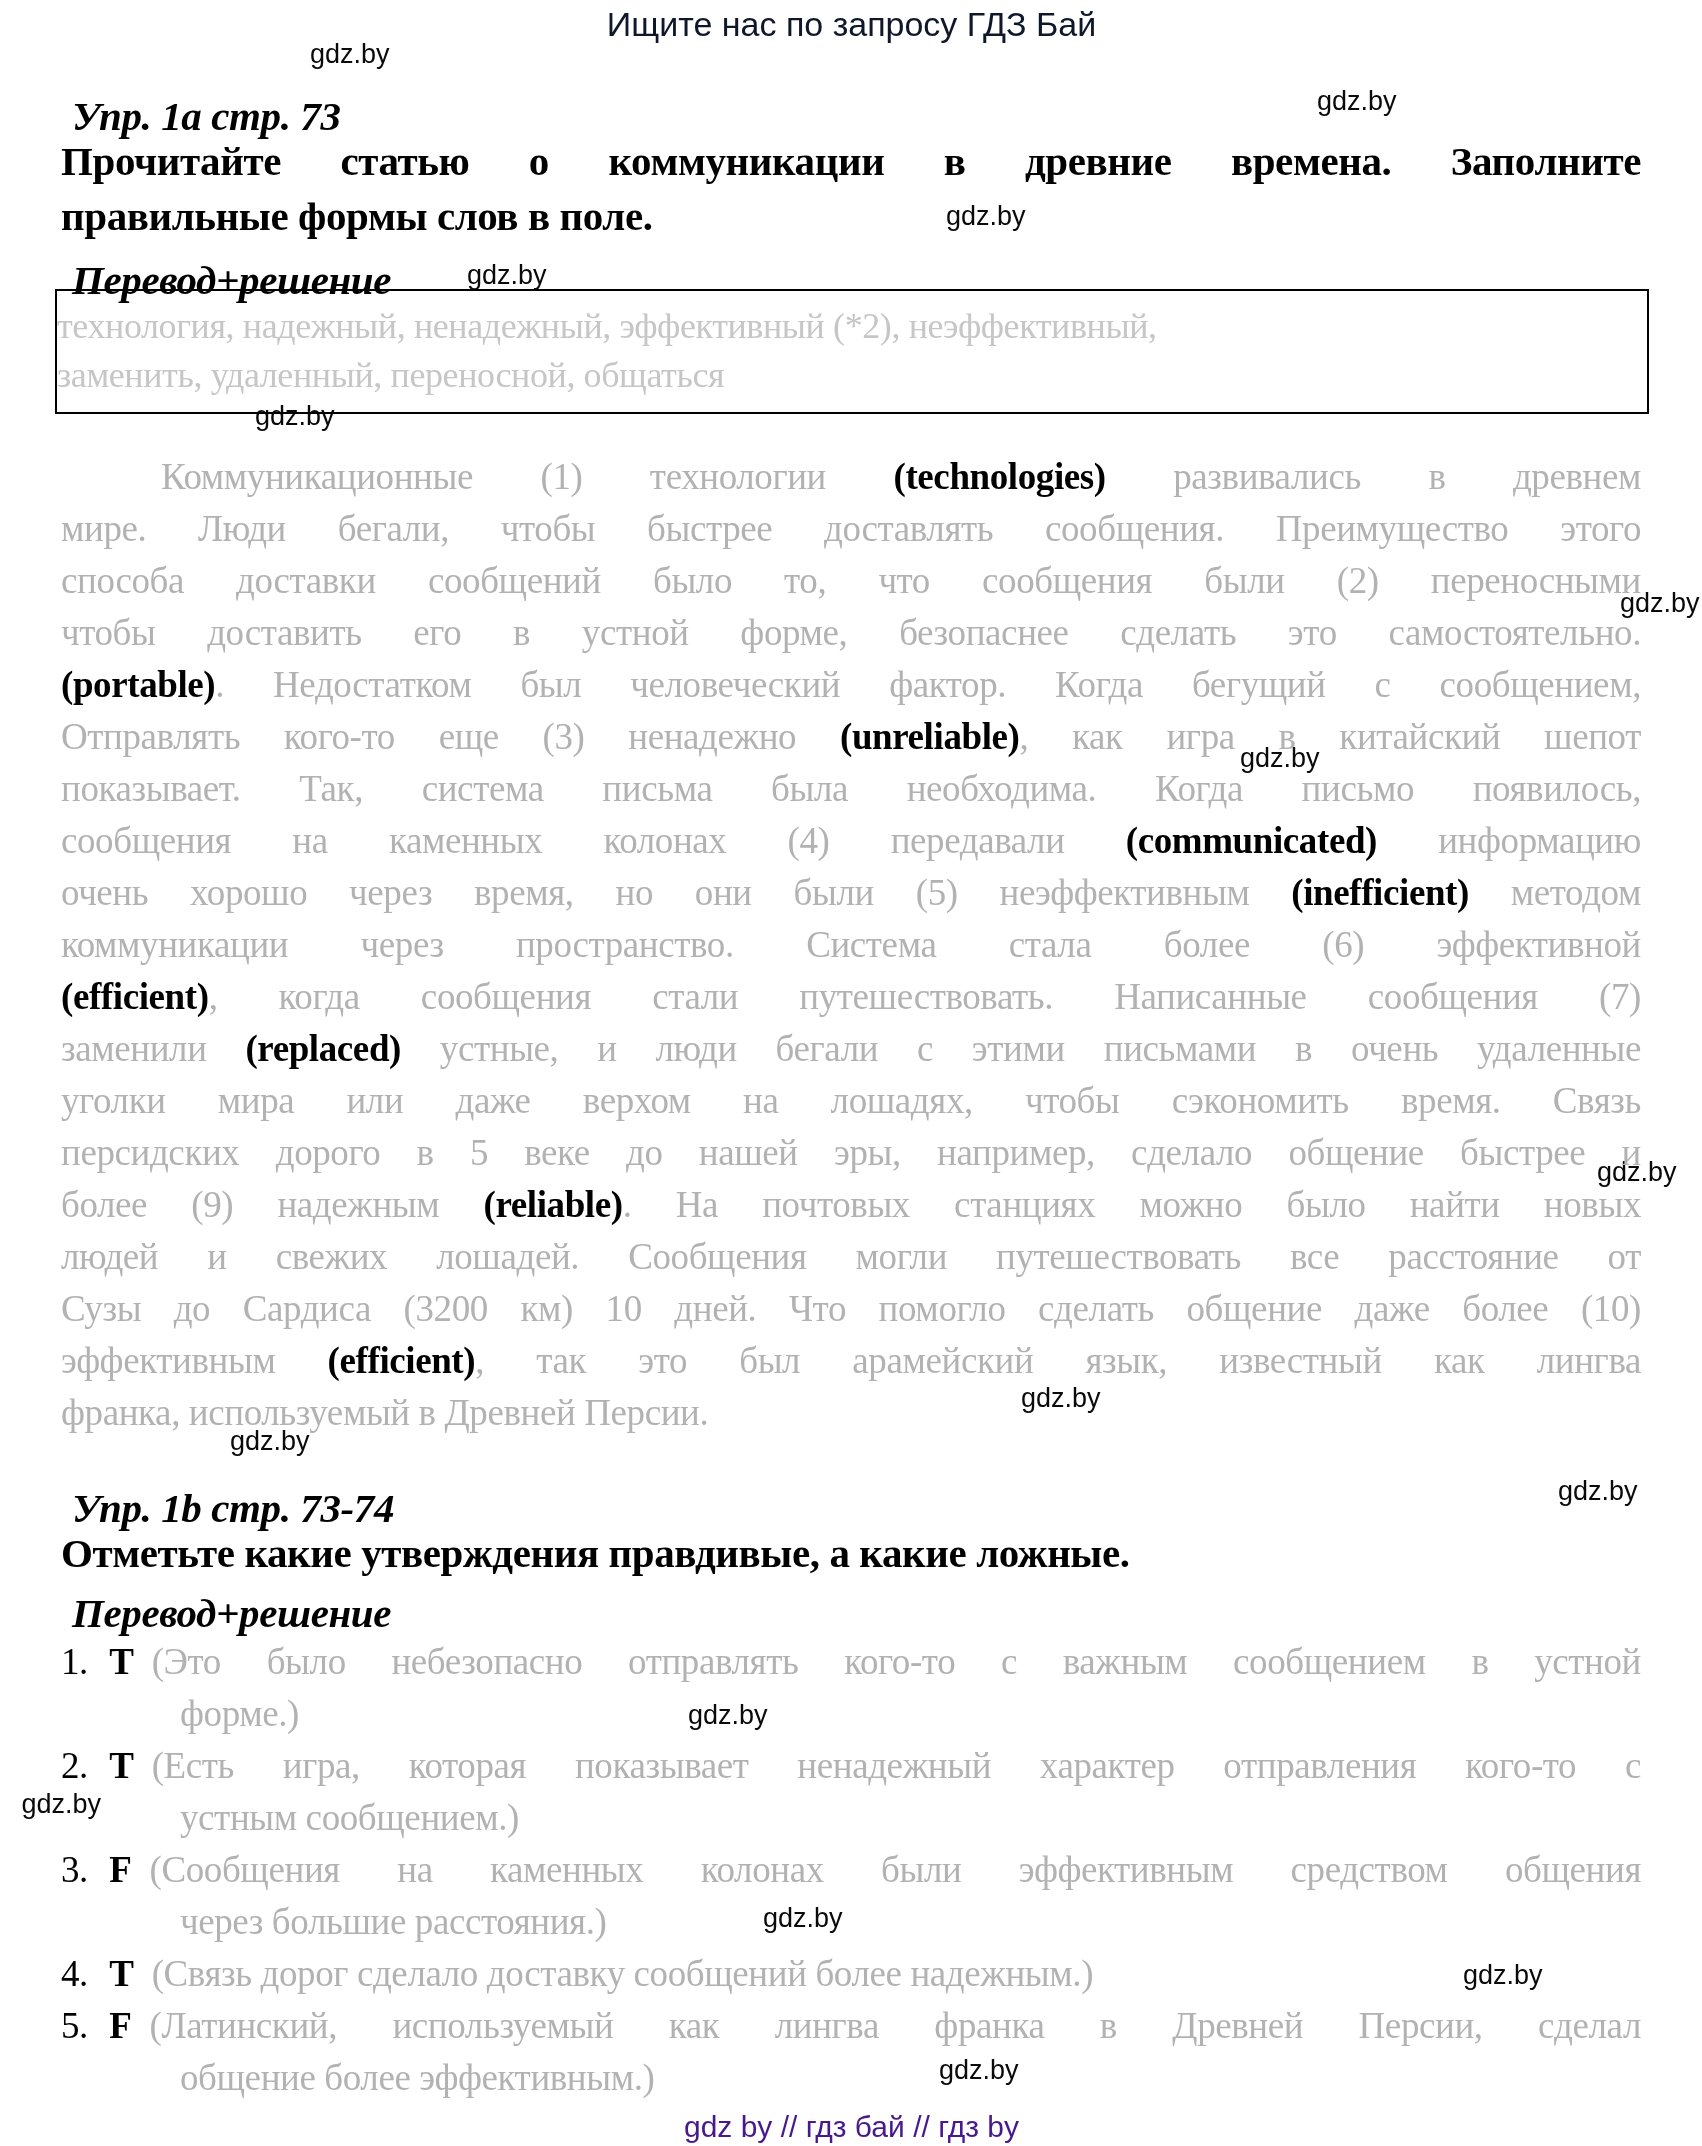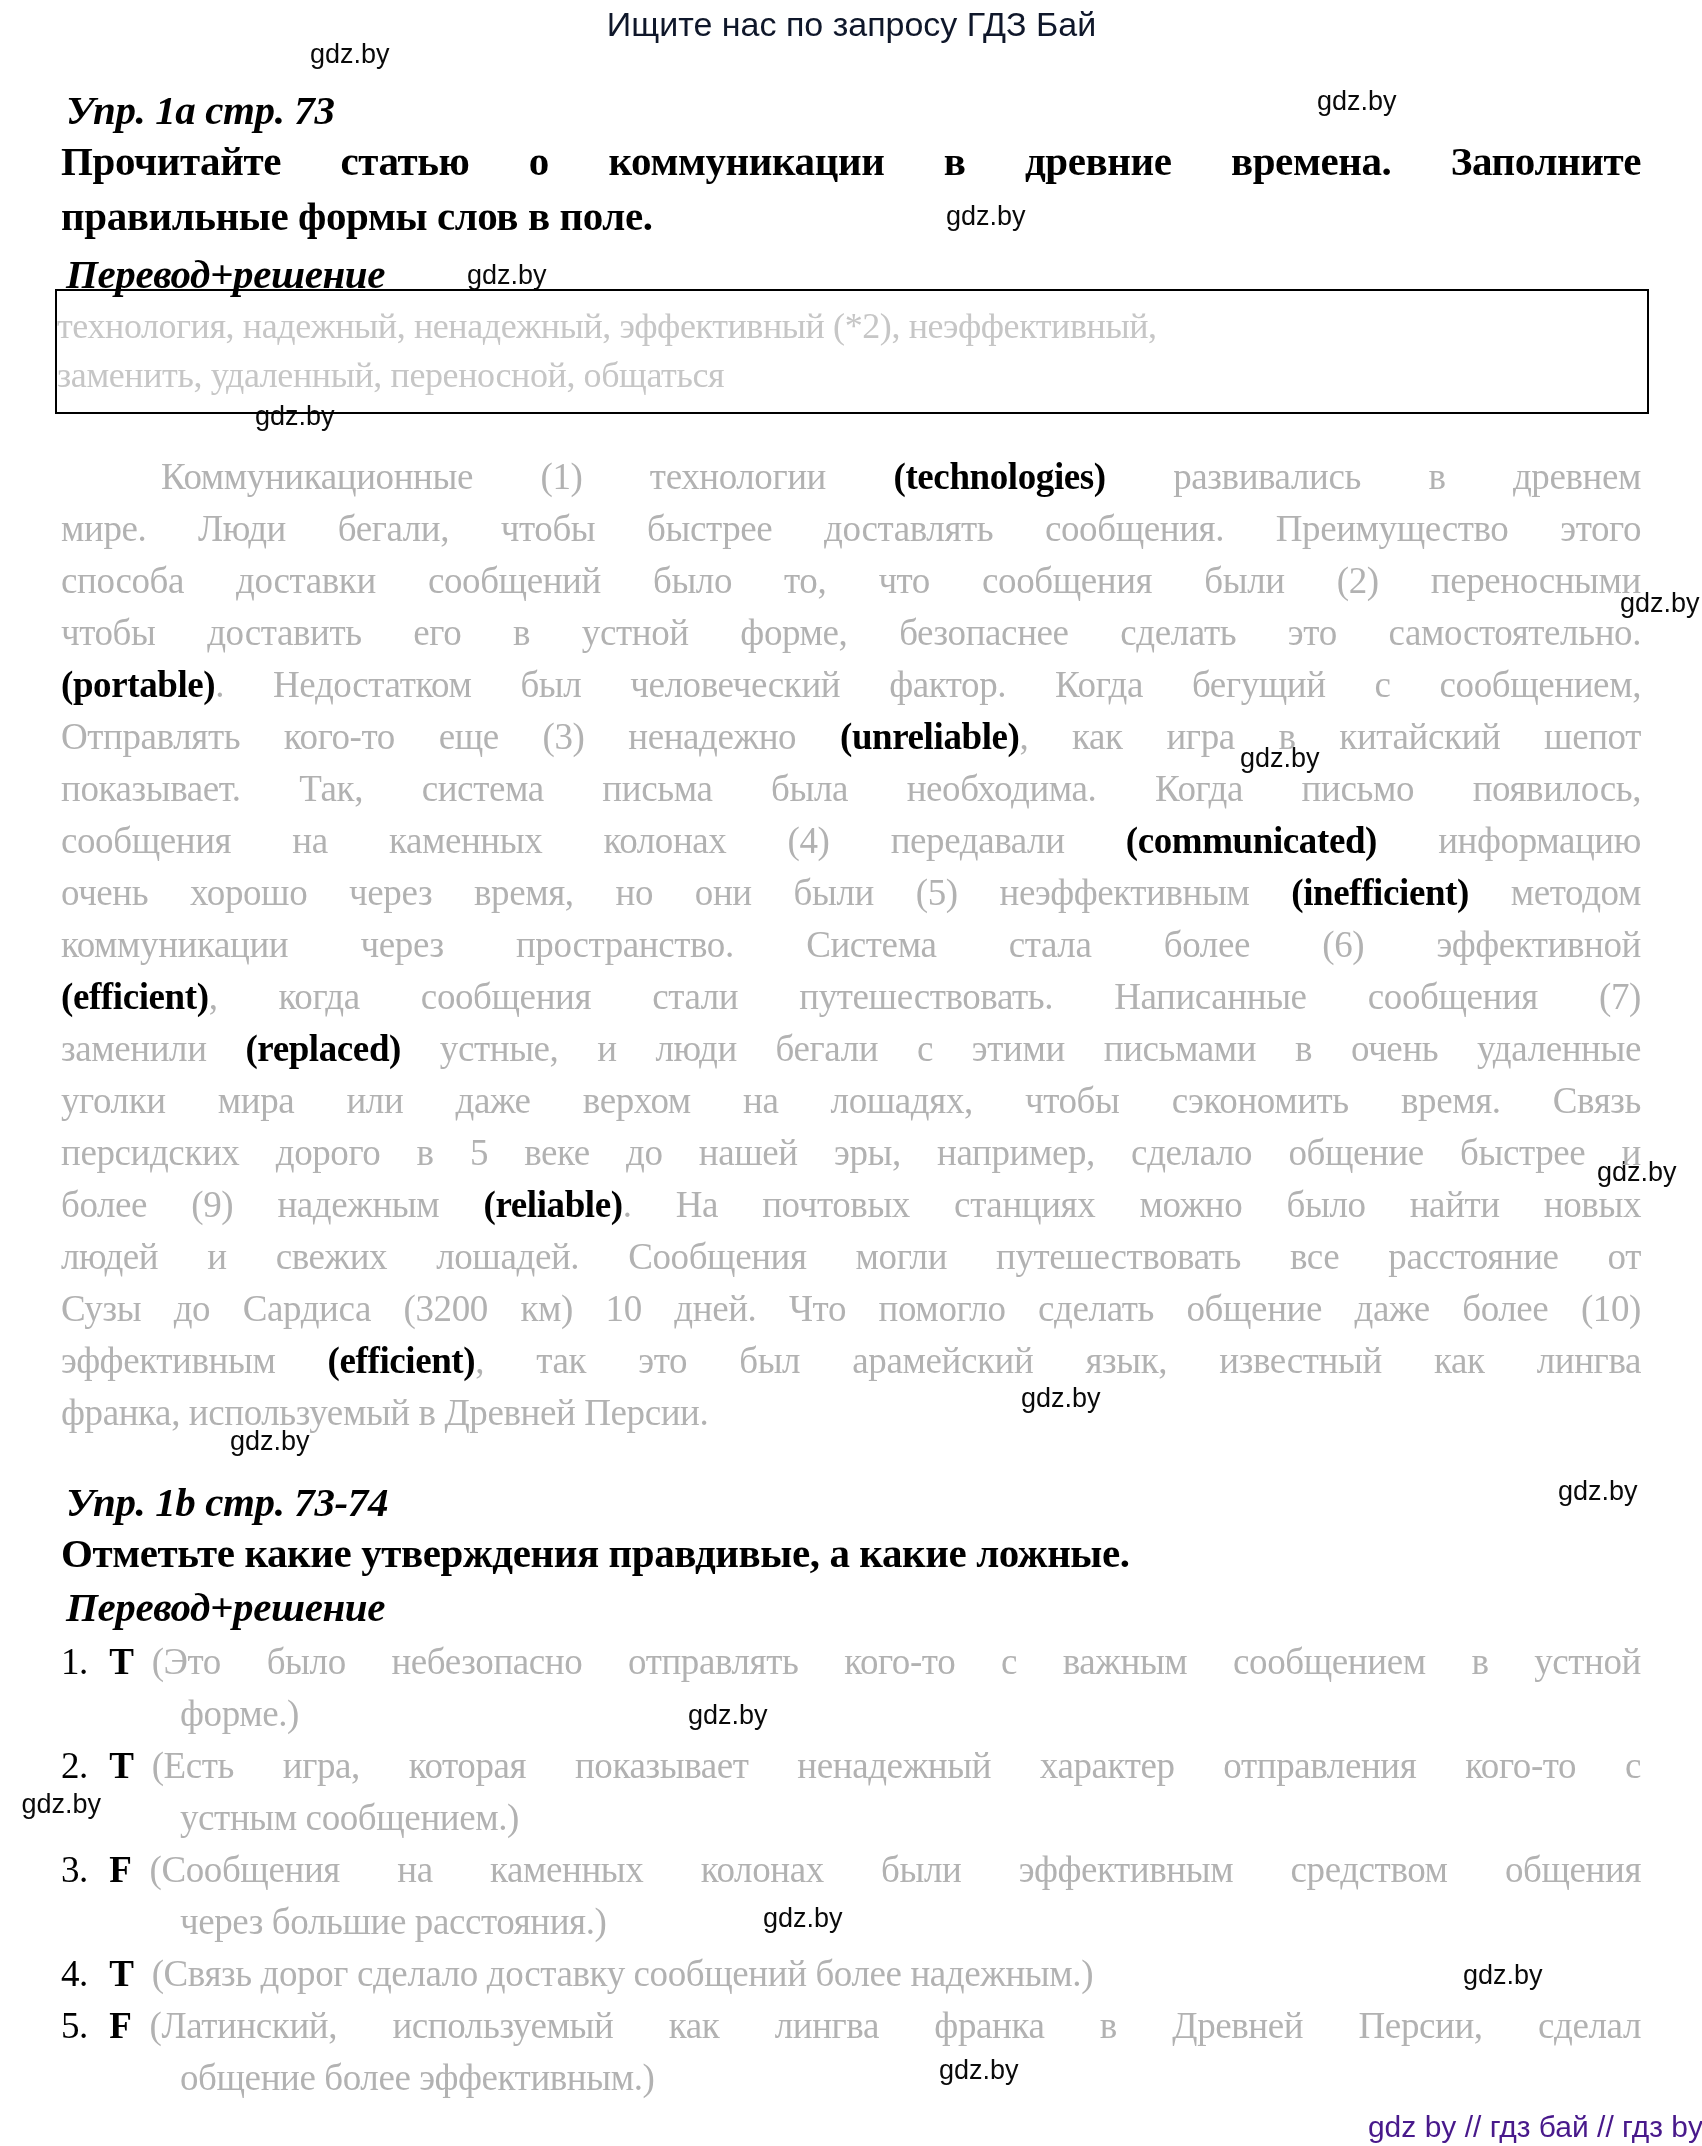--- a/index.html
+++ b/index.html
@@ -18,21 +18,21 @@
     letter-spacing:0px;
   }
   
   .wm{
     position:absolute;
     font-family:"Liberation Sans","DejaVu Sans",sans-serif;
     font-size:27px;color:#0a0a0a;white-space:nowrap;
   }
   
   .ex-title{
-    position:absolute;left:61px;width:1580px;margin:5px;
+    position:absolute;left:61px;width:1580px;margin:11px;
     font-size:41px;font-weight:700;font-style:italic;
     line-height:50px;letter-spacing:-0.4px;
   }
   
   .task{
     position:absolute;left:61px;width:1580px;
     font-size:41px;font-weight:700;letter-spacing:-0.4px;
   }
   .task .tline{height:55px;line-height:55px;}
   
@@ -59,21 +59,21 @@
   }
   .list .tline{height:52px;line-height:52px;}
   .list .num{color:#000;font-weight:400;margin-right:21.4px;}
   .list .verdict{color:#000;font-weight:700;margin-right:18px;}
   .list .li-cont{padding-left:119px;}
   
   .jl{text-align:justify;text-align-last:justify;}
   .jl::after{content:"";display:inline-block;width:100%;height:0;line-height:0;}
   
   .footer{
-    position:absolute;top:2110px;left:0;width:100%;text-align:right;
+    position:absolute;top:2110px;left:0;width:100%;text-align:center;
     font-family:"Liberation Sans","DejaVu Sans",sans-serif;
     font-size:30px;color:#48198b;font-weight:400;
   }
 </style>
 </head>
 <body>
 
 <div class="banner">Ищите нас по запросу ГДЗ Бай</div>
 
 <span class="wm" style="left:310px;top:39px">gdz.by</span>

